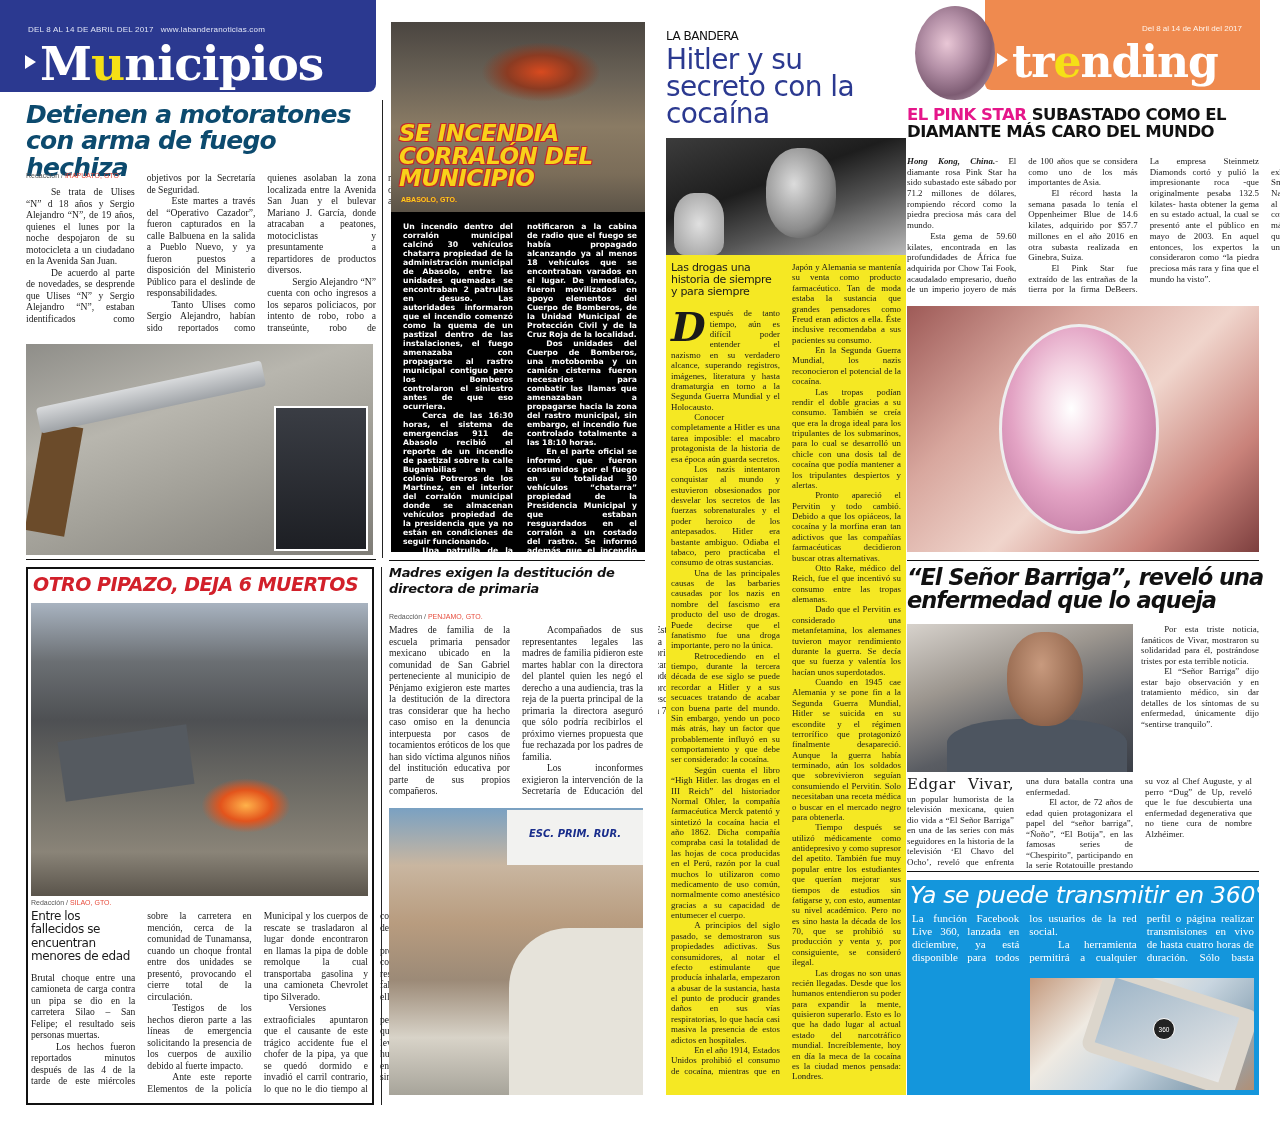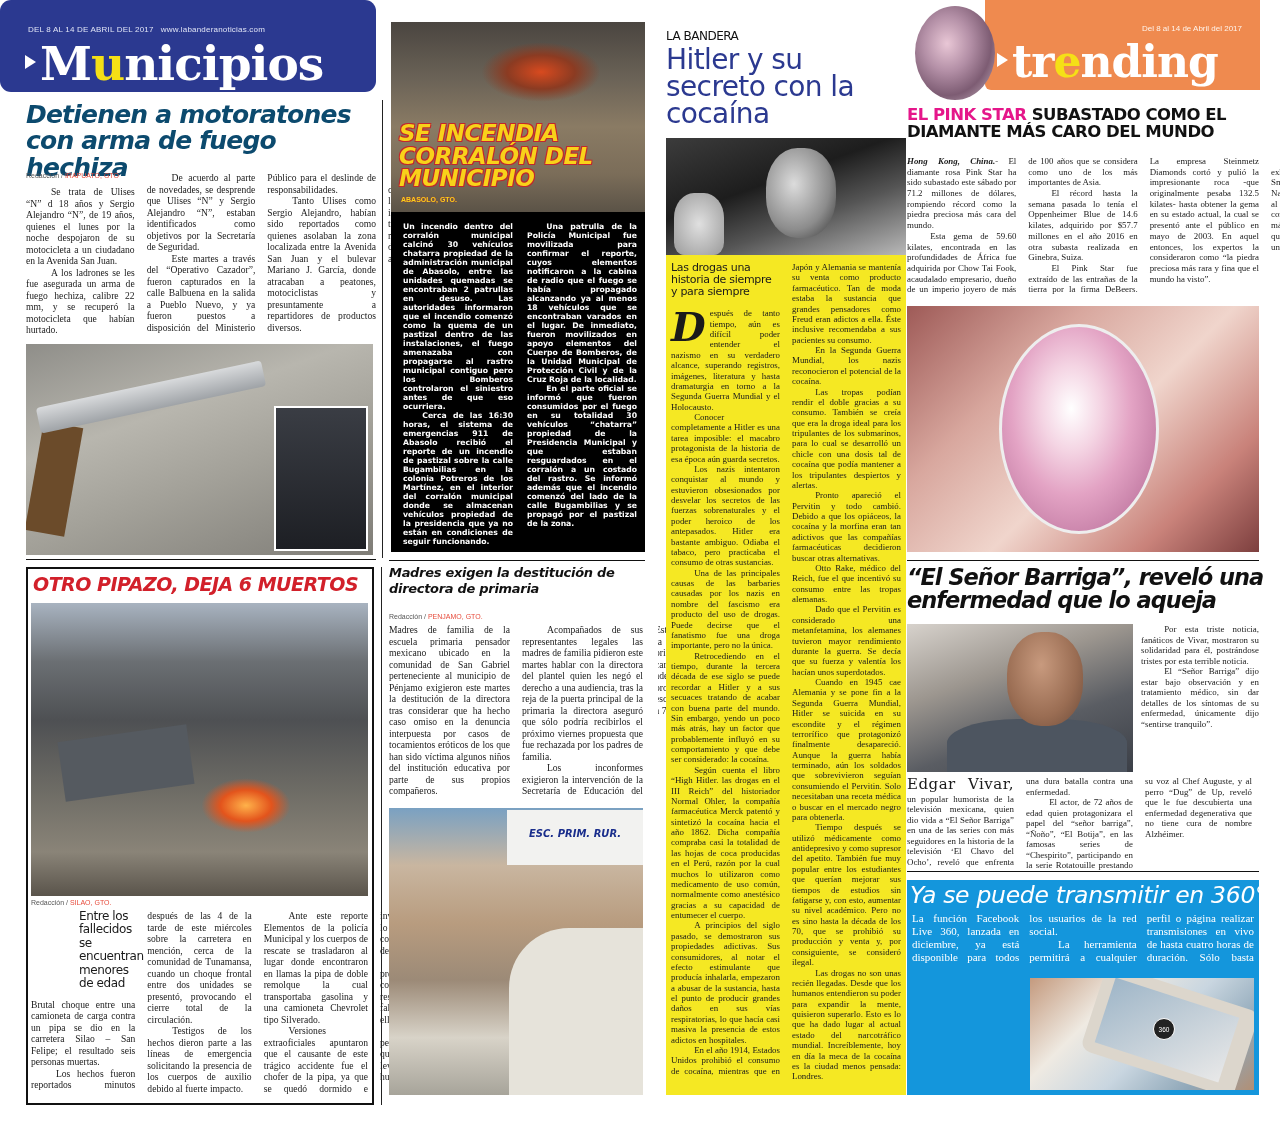--- a/index.html
+++ b/index.html
@@ -8,21 +8,21 @@
   .abs { position: absolute; }
   .body-text { font-family: "Liberation Serif", serif; font-size: 9.6px; line-height: 1.2; text-align: justify; color: #1a1a1a; }
   .body-text p { text-indent: 2.6em; margin: 0; }
   .body-text p.noindent { text-indent: 0; }
   .cols3 { column-count: 3; column-gap: 12px; }
   .cols2 { column-count: 2; column-gap: 12px; }
   .byline { font-family: "Liberation Sans", sans-serif; font-size: 7px; color: #555; }
   .byline .loc { color: #e74c3c; }
 
   
-  #hdr-muni { left: 0; top: 0; width: 376px; height: 92px; background: #2b3990; border-bottom-right-radius: 8px; border-radius: 11px; }
+  #hdr-muni { left: 0; top: 0; width: 376px; height: 92px; background: #2b3990; border-bottom-right-radius: 8px; }
   #hdr-muni .dateline { position: absolute; left: 28px; top: 25px; font-family: "Liberation Sans", sans-serif; font-size: 8px; color: #dfe3f5; letter-spacing: 0.2px; }
   #hdr-muni .title { position: absolute; left: 25px; top: 40px; font-family: "DejaVu Serif", serif; font-weight: bold; font-size: 47px; color: #fff; letter-spacing: -1px; line-height: 1; }
   #hdr-muni .title .hl { color: #f5e016; }
   .tri { display: inline-block; width: 0; height: 0; border-top: 7px solid transparent; border-bottom: 7px solid transparent; border-left: 11px solid #fff; vertical-align: middle; margin-right: 4px; position: relative; top: -6px; }
 
   #h-detienen { left: 26px; top: 102px; width: 350px; font-family: "DejaVu Sans", sans-serif; font-weight: bold; font-style: italic; font-size: 25px; line-height: 1.05; letter-spacing: -0.8px; color: #0c4a6e; }
 
   .vline { background: #222; width: 1px; }
   .hline { background: #111; height: 2px; }
 
@@ -111,21 +111,20 @@
   <div class="title">
     <span class="tri"></span><span>M</span><span class="hl">u</span><span>nicipios</span>
   </div>
 </div>
 
 <div id="h-detienen" class="abs">Detienen a motoratones con arma de fuego hechiza</div>
 
 <div id="detienen-body" class="abs body-text cols3">
   <div class="byline" style="margin-bottom:6px;"><span>Redacción /</span> <span class="loc">IRAPUATO, GTO</span></div>
   <p>Se trata de Ulises “N” d 18 años y Sergio Alejandro “N”, de 19 años, quienes el lunes por la noche despojaron de su motocicleta a un ciudadano en la Avenida San Juan.</p>
-  <p>A los ladrones se les fue asegurada un arma de fuego hechiza, calibre 22 mm, y se recuperó la motocicleta que habían hurtado.</p>
   <p>De acuerdo al parte de novedades, se desprende que Ulises “N” y Sergio Alejandro “N”, estaban identificados como objetivos por la Secretaría de Seguridad.</p>
   <p>Este martes a través del “Operativo Cazador”, fueron capturados en la calle Balbuena en la salida a Pueblo Nuevo, y ya fueron puestos a disposición del Ministerio Público para el deslinde de responsabilidades.</p>
   <p>Tanto Ulises como Sergio Alejandro, habían sido reportados como quienes asolaban la zona localizada entre la Avenida San Juan y el bulevar Mariano J. García, donde atracaban a peatones, motociclistas y presuntamente a repartidores de productos diversos.</p>
   <p>Sergio Alejandro “N” cuenta con ocho ingresos a los separos policiacos, por intento de robo, robo a transeúnte, robo de medidores de agua y diversas faltas administrativas.</p>
 </div>
 
 <div id="detienen-photo" class="abs">
   <div class="grip"></div>
   <div class="gun"></div>
   <div class="inset"></div>
@@ -137,33 +136,34 @@
 <div id="incendia-photo" class="abs">
     <div class="smoke"></div>
   </div>
 <div id="incendia-title" class="abs">SE INCENDIA CORRALÓN DEL MUNICIPIO</div>
 <div id="incendia-loc" class="abs">ABASOLO, GTO.</div>
 <div id="incendia-body" class="abs">
   <div class="txt">
     <p class="noindent">Un incendio dentro del corralón municipal calcinó 30 vehículos chatarra propiedad de la administración municipal de Abasolo, entre las unidades quemadas se encontraban 2 patrullas en desuso. Las autoridades informaron que el incendio comenzó como la quema de un pastizal dentro de las instalaciones, el fuego amenazaba con propagarse al rastro municipal contiguo pero los Bomberos controlaron el siniestro antes de que eso ocurriera.</p>
     <p>Cerca de las 16:30 horas, el sistema de emergencias 911 de Abasolo recibió el reporte de un incendio de pastizal sobre la calle Bugambilias en la colonia Potreros de los Martínez, en el interior del corralón municipal donde se almacenan vehículos propiedad de la presidencia que ya no están en condiciones de seguir funcionando.</p>
     <p>Una patrulla de la Policía Municipal fue movilizada para confirmar el reporte, cuyos elementos notificaron a la cabina de radio que el fuego se había propagado alcanzando ya al menos 18 vehículos que se encontraban varados en el lugar. De inmediato, fueron movilizados en apoyo elementos del Cuerpo de Bomberos, de la Unidad Municipal de Protección Civil y de la Cruz Roja de la localidad.</p>
+    <p>Dos unidades del Cuerpo de Bomberos, una motobomba y un camión cisterna fueron necesarios para combatir las llamas que amenazaban a propagarse hacia la zona del rastro municipal, sin embargo, el incendio fue controlado totalmente a las 18:10 horas.</p>
     <p>En el parte oficial se informó que fueron consumidos por el fuego en su totalidad 30 vehículos “chatarra” propiedad de la Presidencia Municipal y que estaban resguardados en el corralón a un costado del rastro. Se informó además que el incendio comenzó del lado de la calle Bugambilias y se propagó por el pastizal de la zona.</p>
   </div>
 </div>
 
 <div id="pipazo-box" class="abs"></div>
 <div id="pipazo-title" class="abs">OTRO PIPAZO, DEJA 6 MUERTOS</div>
 <div id="pipazo-photo" class="abs">
   <div class="truck"></div>
   <div class="fire"></div>
 </div>
 <div id="pipazo-byline" class="abs byline"><span>Redacción /</span> <span class="loc">SILAO, GTO.</span></div>
 <div id="pipazo-body" class="abs body-text cols3">
-  <div style="font-family:'DejaVu Sans',sans-serif; font-size:12px; line-height:1.12; letter-spacing:-0.4px; text-align:left; margin-bottom:8px;margin-left:48px;">Entre los fallecidos se encuentran menores de edad</div>
+  <div style="font-family:'DejaVu Sans',sans-serif; font-size:12px; line-height:1.12; letter-spacing:-0.4px; text-align:left; margin-bottom:8px;">Entre los fallecidos se encuentran menores de edad</div>
   <p class="noindent">Brutal choque entre una camioneta de carga contra un pipa se dio en la carretera Silao – San Felipe; el resultado seis personas muertas.</p>
   <p>Los hechos fueron reportados minutos después de las 4 de la tarde de este miércoles sobre la carretera en mención, cerca de la comunidad de Tunamansa, cuando un choque frontal entre dos unidades se presentó, provocando el cierre total de la circulación.</p>
   <p>Testigos de los hechos dieron parte a las líneas de emergencia solicitando la presencia de los cuerpos de auxilio debido al fuerte impacto.</p>
   <p>Ante este reporte Elementos de la policía Municipal y los cuerpos de rescate se trasladaron al lugar donde encontraron en llamas la pipa de doble remolque la cual transportaba gasolina y una camioneta Chevrolet tipo Silverado.</p>
   <p>Versiones extraoficiales apuntaron que el causante de este trágico accidente fue el chofer de la pipa, ya que se quedó dormido e invadió el carril contrario, lo que no le dio tiempo al conductor de la camioneta de esquivarlo.</p>
   <p>De manera preliminar se dio a conocer que en el choque resultaron seis personas fallecidas calcinadas entre ellas 2 menores de edad.</p>
   <p>Al lugar arribó el personal del SEMEFO, quienes se encargaran de levantar los restos humanos que quedaron entre los vehículos siniestrados.</p>
 </div>
 
 <div class="abs vline" style="left:381px; top:567px; height:538px;"></div>

